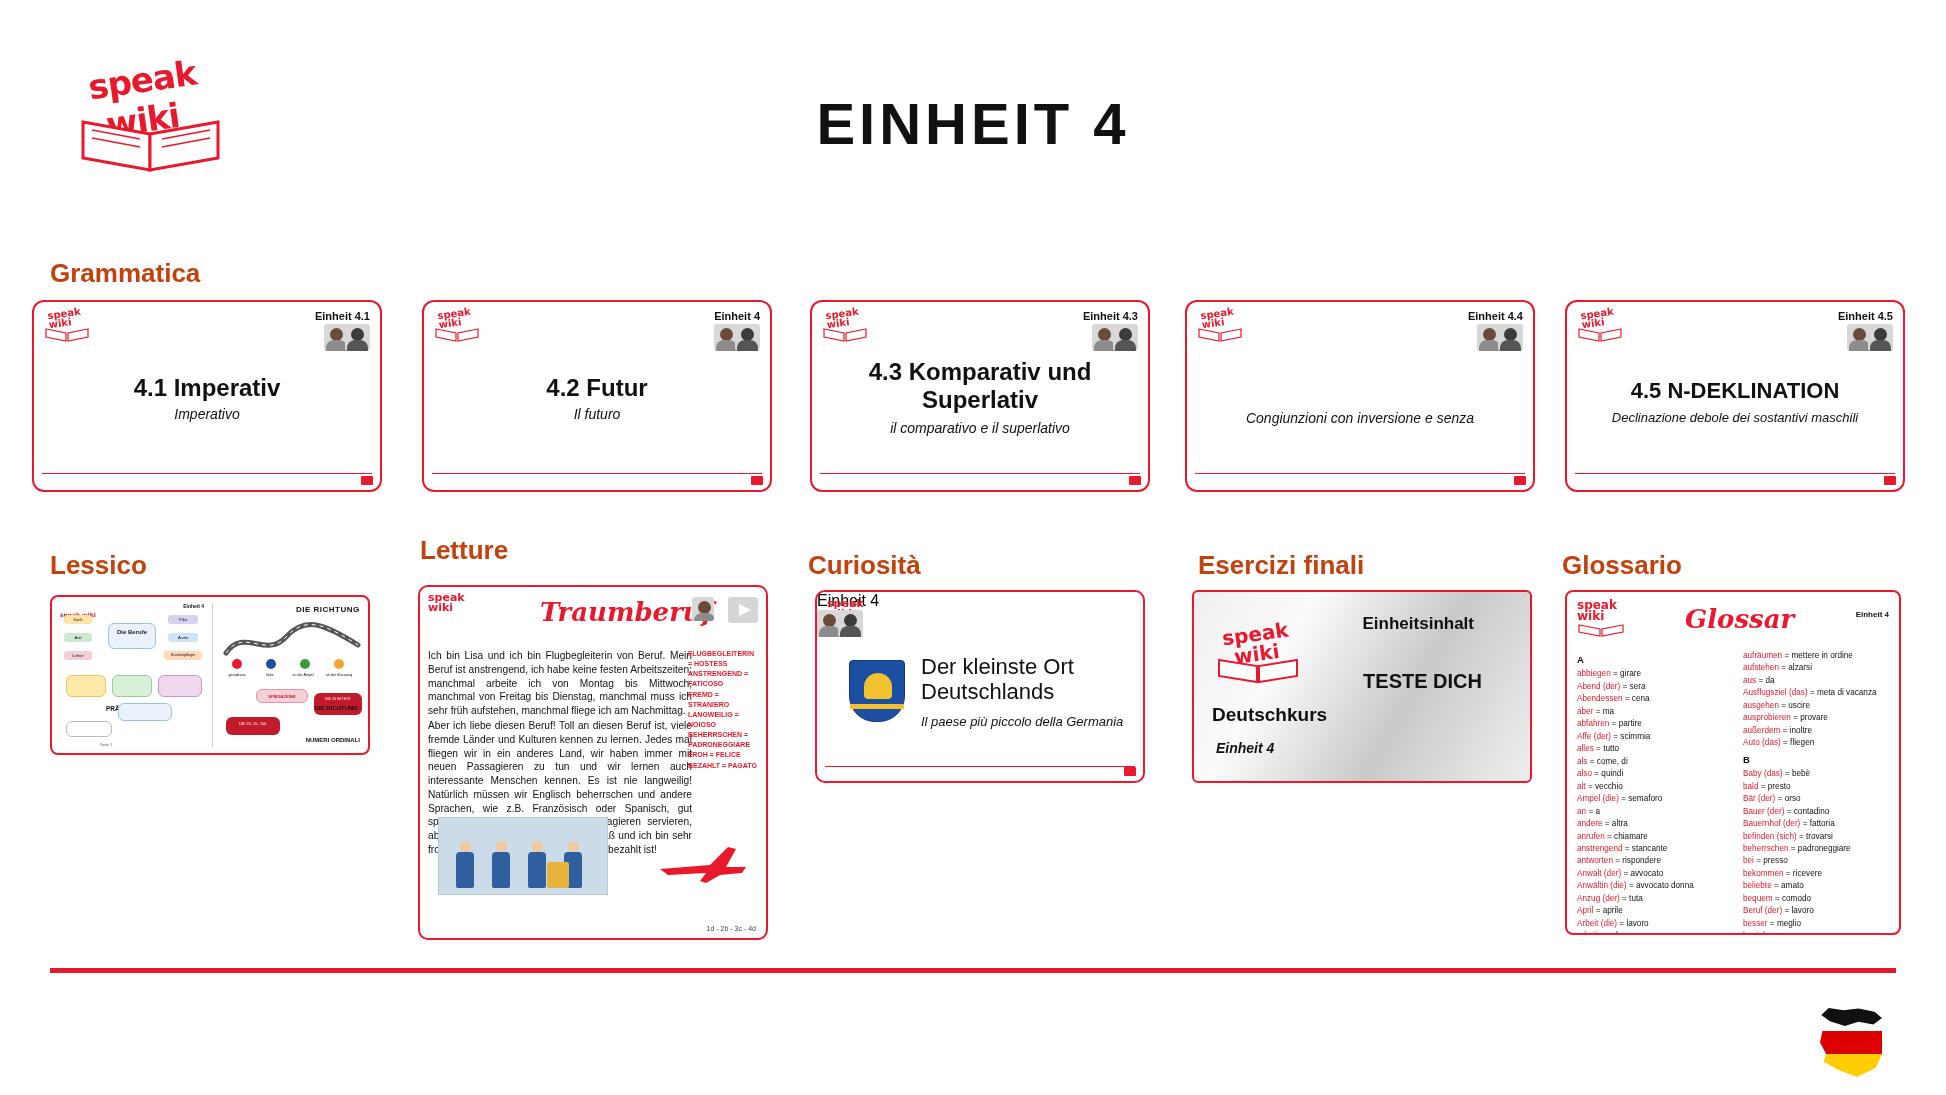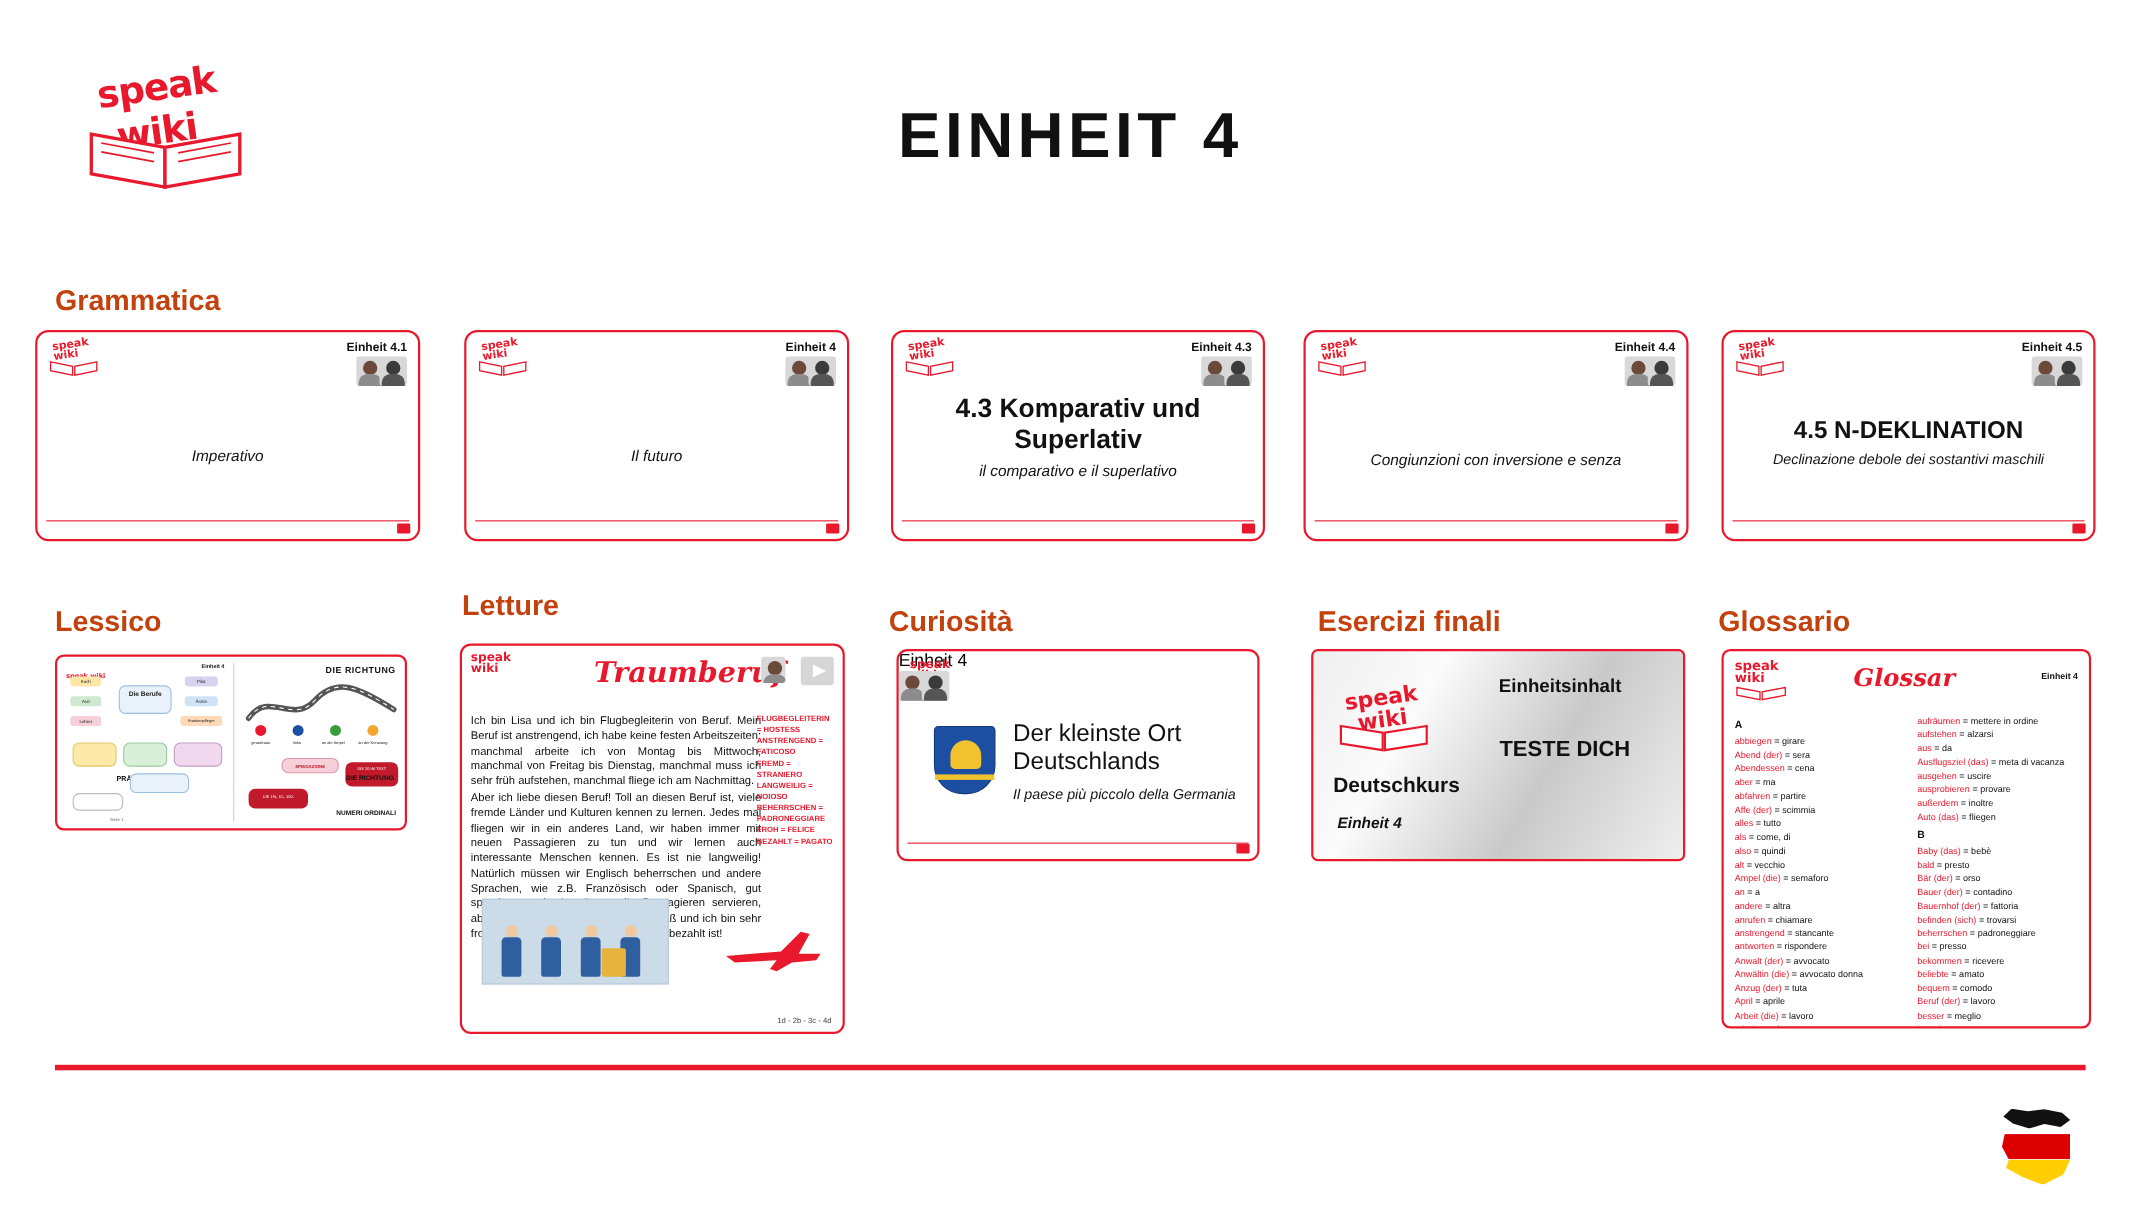--- a/index.html
+++ b/index.html
@@ -172,21 +172,21 @@
   .ex-unit { position: absolute; left: 22px; top: 148px; font-size: 14px; font-style: italic; font-weight: bold; color: #111; }
 
   
   .gl-card {
     position: absolute; left: 1565px; top: 590px; width: 336px; height: 345px;
     border: 2.5px solid #e8192c; border-radius: 8px; background: #fff; overflow: hidden;
   }
   .gl-word {
     position: absolute; left: 118px; top: 12px;
     font-family: "DejaVu Serif", serif; font-style: italic; font-weight: bold;
-    color: #e8192c; font-size: 22px;
+    color: #e8192c; font-size: 26px;
   }
   .gl-unit { position: absolute; right: 10px; top: 18px; font-size: 8px; font-weight: bold; color: #111; }
   .gl-col { position: absolute; top: 58px; width: 150px; font-size: 8.2px; line-height: 1.52; color: #111; }
   .gl-col.left { left: 10px; }
   .gl-col.right { left: 176px; }
   .gl-letter { font-weight: bold; color: #111; font-size: 9.5px; display: block; margin: 3px 0 1px; }
   .gl-entry { display: block; white-space: nowrap; overflow: hidden; }
   .gl-entry .hw { color: #e8192c; }
 
   
@@ -235,20 +235,21 @@
     <div class="avatars">
       <div class="av a1">
           <div class="head"></div>
           <div class="body"></div>
         </div>
       <div class="av a2">
           <div class="head"></div>
           <div class="body"></div>
         </div>
     </div>
+    <div class="card-title" style="top:72px;">4.1 Imperativ</div>
     <div class="card-sub" style="top:104px;">Imperativo</div>
     <div class="card-footline"></div>
     <div class="card-pagecorner">
         <div class="bk"></div>
       </div>
   </div>
 
   <div class="card g-card" style="left:422px; width:350px;">
     <div class="mini-logo">
       <div class="mini-word">speak<br>wiki</div>
@@ -261,20 +262,21 @@
     <div class="avatars">
       <div class="av a1">
           <div class="head"></div>
           <div class="body"></div>
         </div>
       <div class="av a2">
           <div class="head"></div>
           <div class="body"></div>
         </div>
     </div>
+    <div class="card-title" style="top:72px;">4.2 Futur</div>
     <div class="card-sub" style="top:104px;">Il futuro</div>
     <div class="card-footline"></div>
     <div class="card-pagecorner">
         <div class="bk"></div>
       </div>
   </div>
 
   <div class="card g-card" style="left:810px; width:340px;">
     <div class="mini-logo">
       <div class="mini-word">speak<br>wiki</div>

